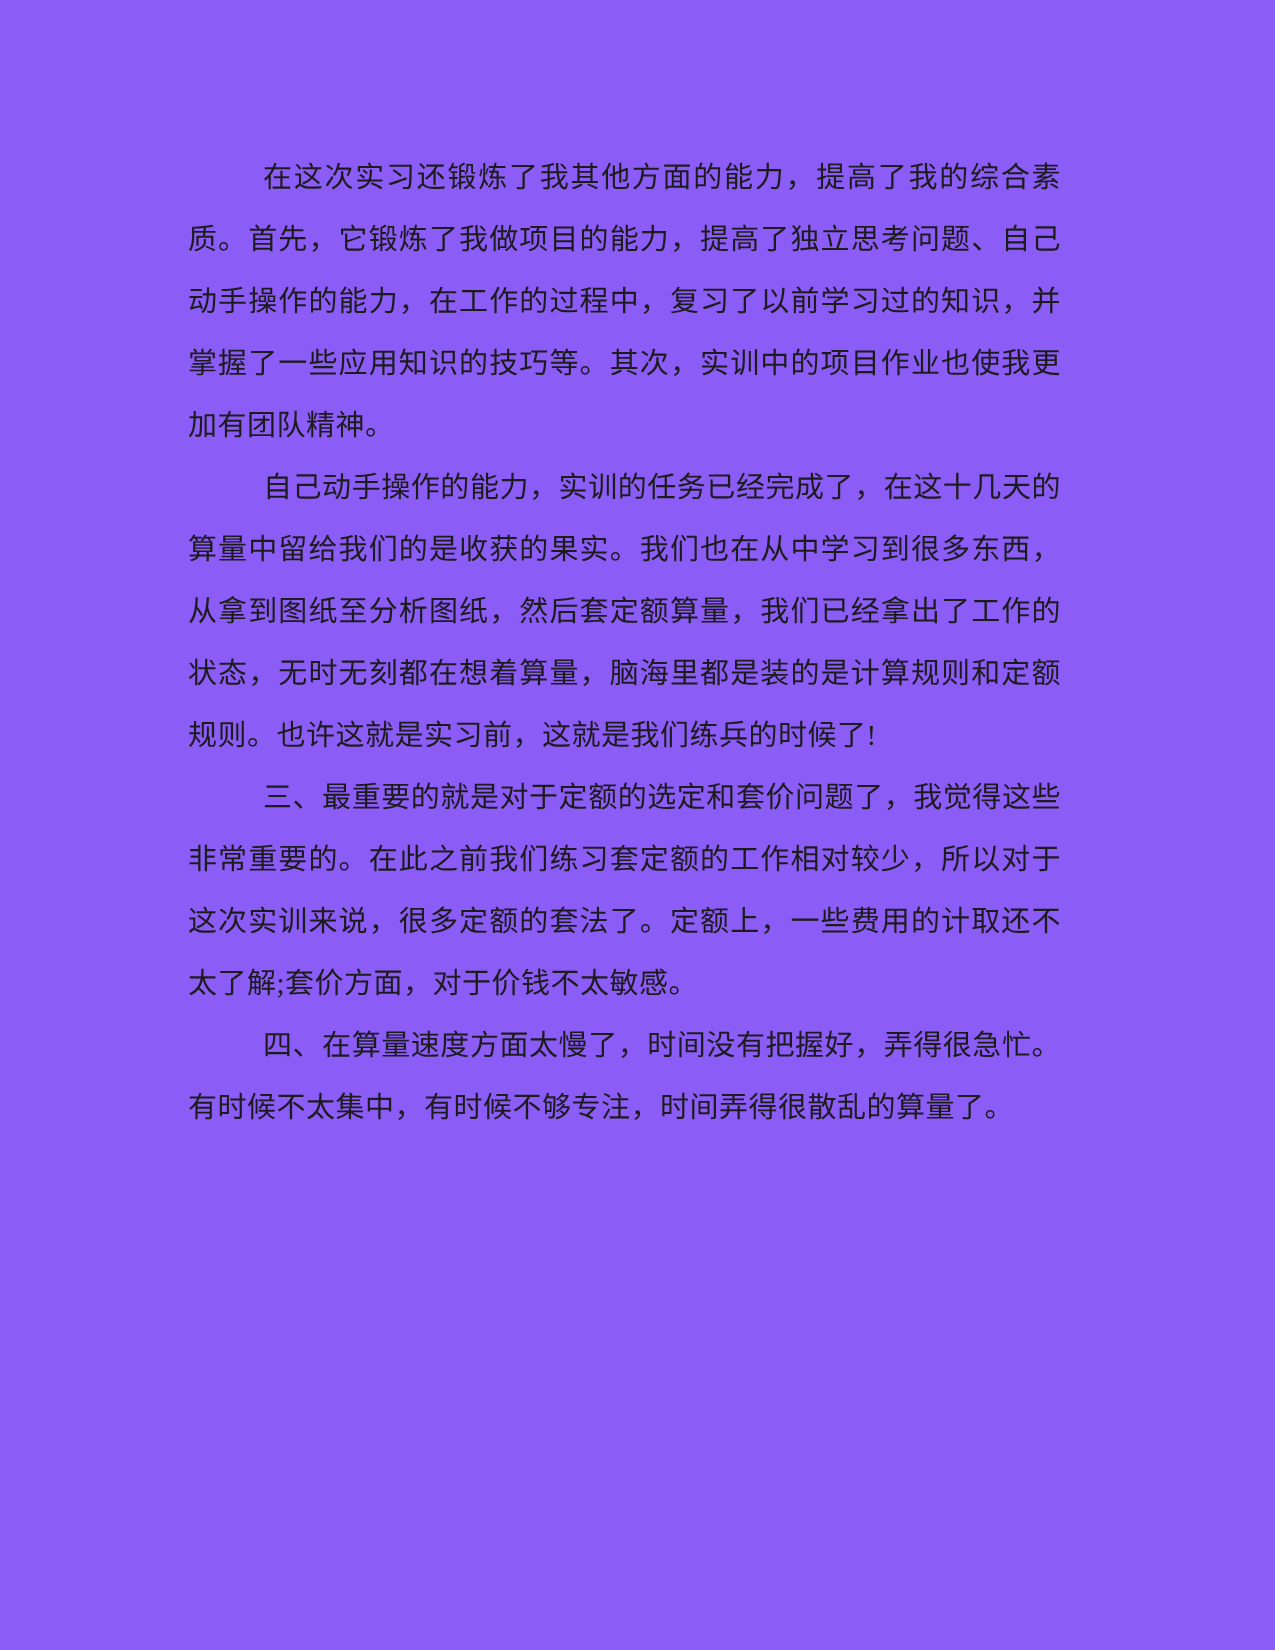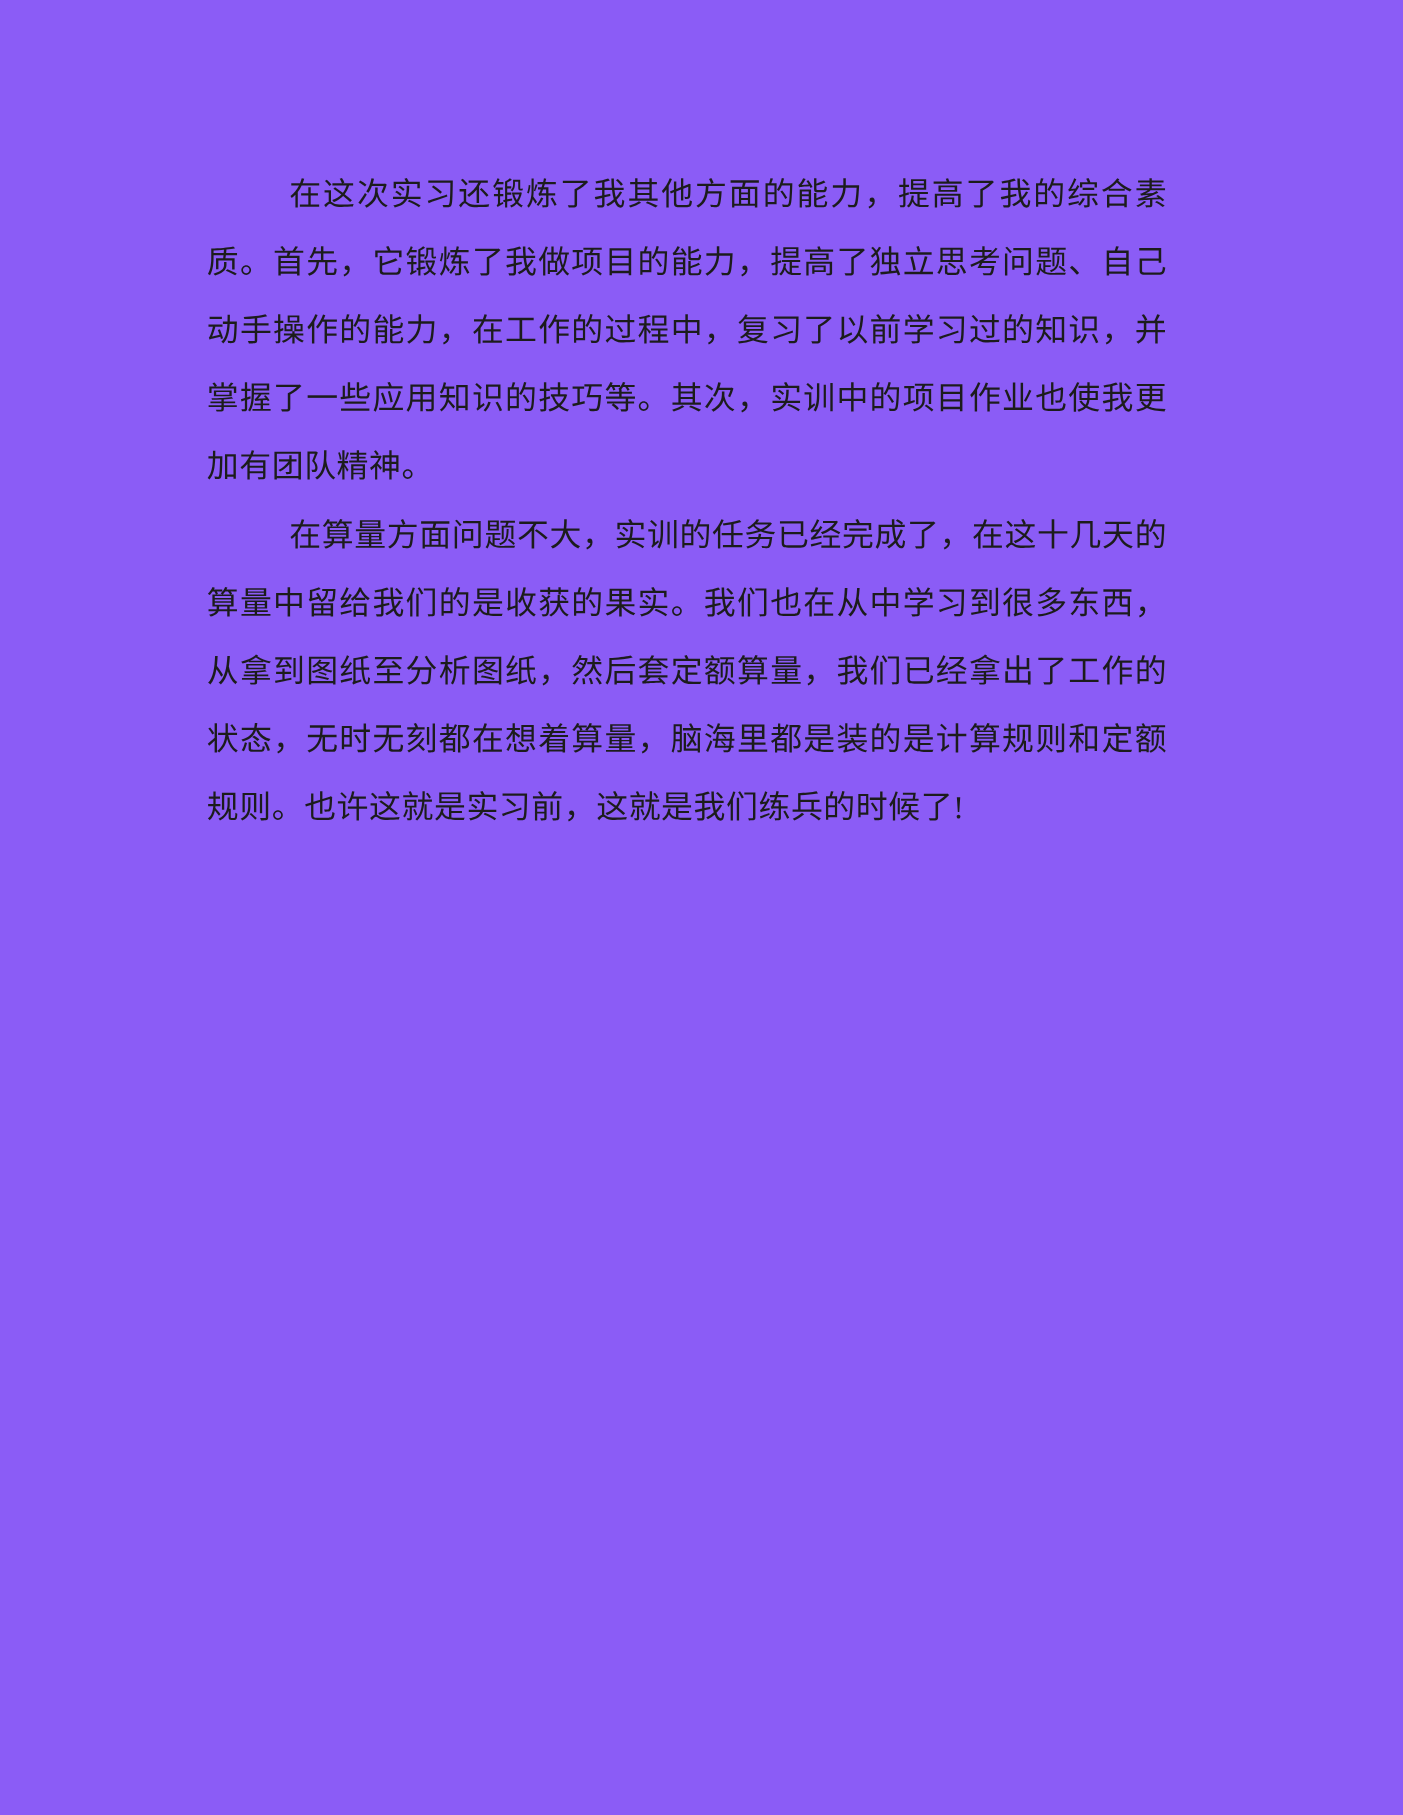--- a/index.html
+++ b/index.html
@@ -33,15 +33,17 @@
     word-break: break-all;
     font-weight: 400;
   }
 </style>
 </head>
 <body>
 
 <div class="page">
   <div class="content">
     <p>在这次实习还锻炼了我其他方面的能力，提高了我的综合素质。首先，它锻炼了我做项目的能力，提高了独立思考问题、自己动手操作的能力，在工作的过程中，复习了以前学习过的知识，并掌握了一些应用知识的技巧等。其次，实训中的项目作业也使我更加有团队精神。</p>
-    <p>在算量方面问题不大，实训的任务已经完成了，在这十几天的算量中留给我们的是收获的果实。我们也在从中学习到很多东西，从拿到图纸至分析图纸，然后套定额算量，我们已经拿出了工作的状态，无时无刻都在想着算量，脑海里都是装的是计算规则和定额规则。也许这就是实习前，这就是我们练兵的时候了!</p>
+    <p>自己动手操作的能力，实训的任务已经完成了，在这十几天的算量中留给我们的是收获的果实。我们也在从中学习到很多东西，从拿到图纸至分析图纸，然后套定额算量，我们已经拿出了工作的状态，无时无刻都在想着算量，脑海里都是装的是计算规则和定额规则。也许这就是实习前，这就是我们练兵的时候了!</p>
+    <p>三、最重要的就是对于定额的选定和套价问题了，我觉得这些非常重要的。在此之前我们练习套定额的工作相对较少，所以对于这次实训来说，很多定额的套法了。定额上，一些费用的计取还不太了解;套价方面，对于价钱不太敏感。</p>
+    <p>四、在算量速度方面太慢了，时间没有把握好，弄得很急忙。有时候不太集中，有时候不够专注，时间弄得很散乱的算量了。</p>
   </div>
 </div>
 
 </body></html>

